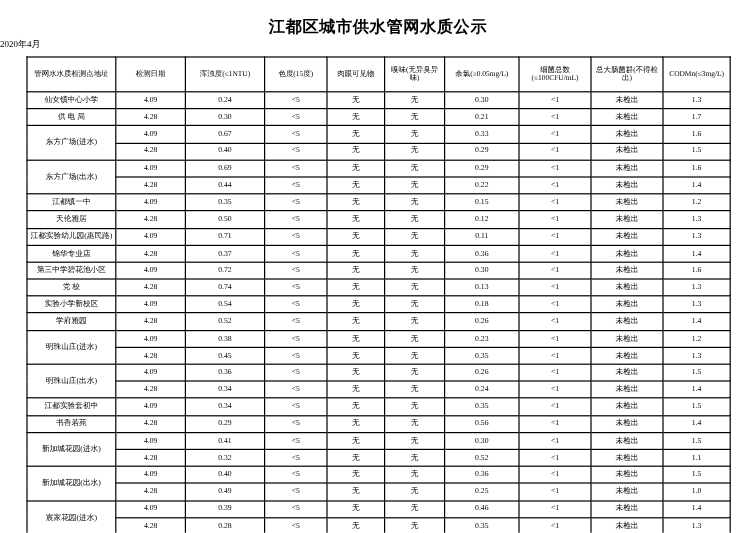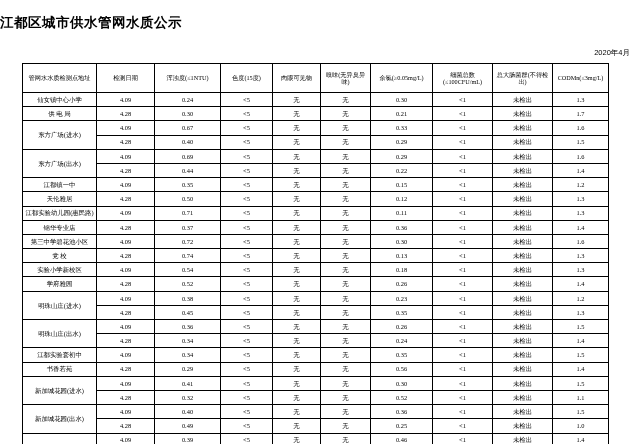--- a/index.html
+++ b/index.html
@@ -15,36 +15,35 @@
     overflow: hidden;
   }
   .page {
     position: relative;
     width: 630px;
     height: 444px;
     box-sizing: border-box;
     padding: 0;
   }
   .doc-title {
-    text-align: left;
+    text-align: center;
     font-family: "Liberation Serif", serif;
     font-size: 13.5px;
     font-weight: bold;
     letter-spacing: 0.5px;
     margin-top: 14px;
-    margin-bottom: 16px;
+    margin-bottom: 0;
     color: #000;
   }
   .doc-subtitle {
-    text-align: right;
-    font-family: Liberation Sans, sans-serif;
+    text-align: left;
+    font-family: Liberation Serif, serif;
     font-size: 7.5px;
     margin-bottom: 5px;
     color: #000;
-    padding-left: 28px;
   }
   .table-wrap {
     margin: 0 22px;
   }
   table.wq {
     border-collapse: collapse;
     width: 586px;
     table-layout: fixed;
     font-family: "Liberation Serif", serif;
   }

